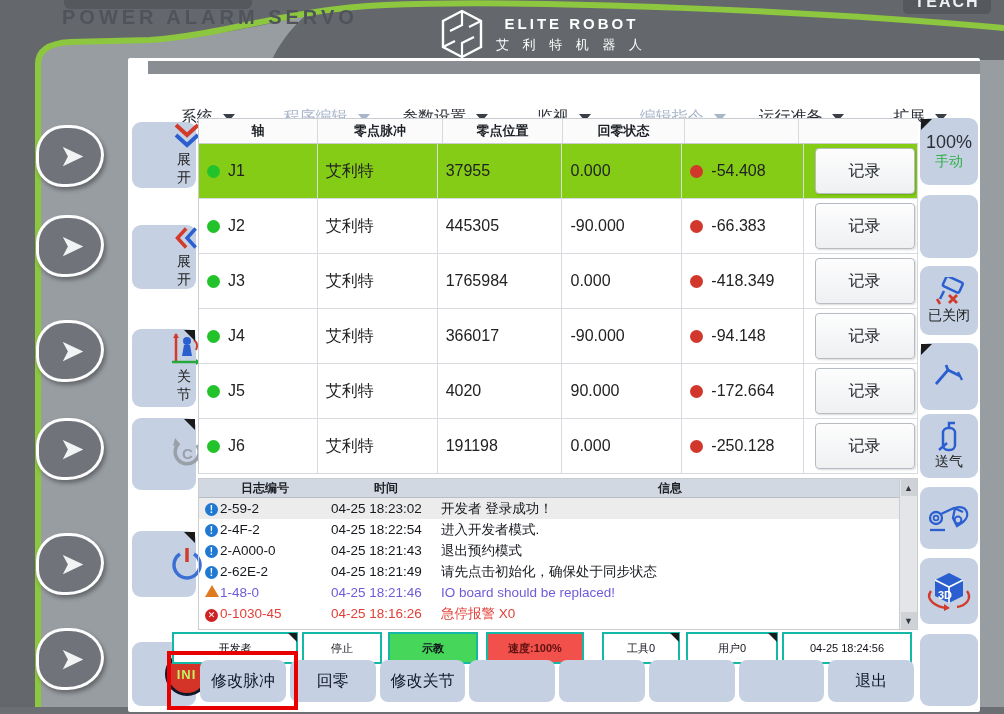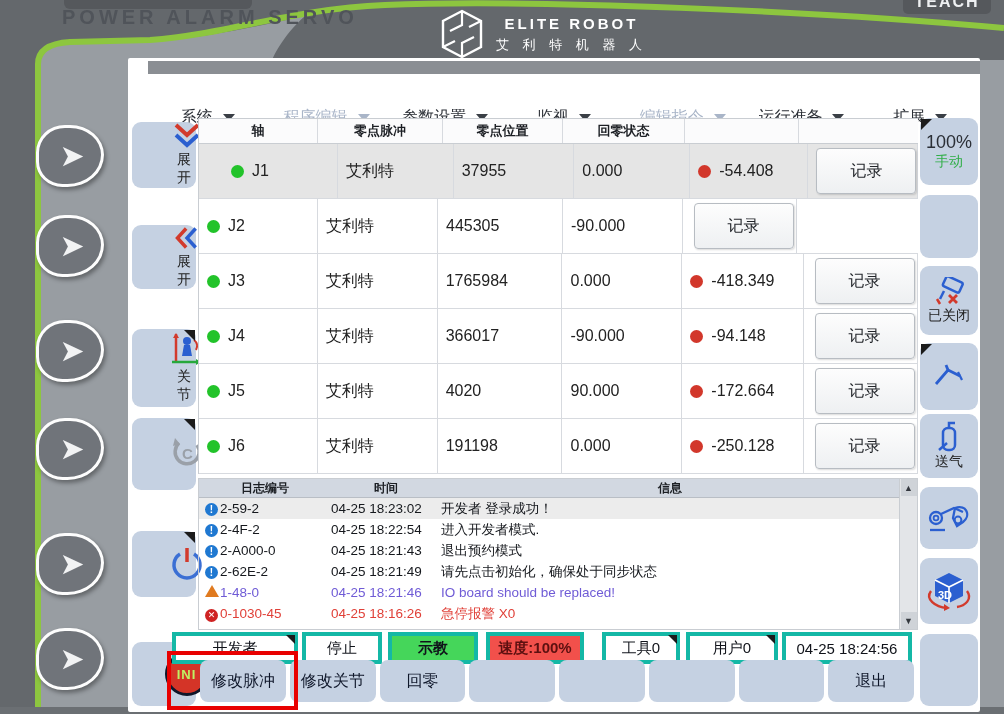--- a/index.html
+++ b/index.html
@@ -39,21 +39,21 @@
   .corner-tl { position:absolute; top:1px; left:1px; width:0; height:0; border-right:11px solid transparent; border-top:11px solid #1b1b1b; }
   .pct { font-size:18px; color:#2b2f36; }
   .manual { color:#2fae46; font-size:14px; }
   .faint-label { color:#b8c0cc; font-size:11px; }
 
   
   .jtable { left:70px; top:60px; width:720px; height:356px; border:1px solid #c9cdd2; border-right:none; }
   .jhead { display:flex; height:25px; background:#fbfbfc; border-bottom:1px solid #c9cdd2; font-size:13px; font-weight:bold; color:#1c1f24; }
   .jhead div { display:flex; align-items:center; justify-content:center; border-right:1px solid #d7dadf; }
   .jrow { display:flex; height:55px; border-bottom:1px solid #d7dadf; font-size:16px; background:#fff; }
-  .jrow.selected { background:#e5e5e5;padding-left:24px; }
+  .jrow.selected { background:#84cc16; }
   .jrow > div { display:flex; align-items:center; border-right:1px solid #d7dadf; padding-left:8px; gap:8px; }
   .c-axis{width:119px;} .c-type{width:120px;} .c-pulse{width:125px;} .c-pos{width:120px;} .c-status{width:122px;} .c-btn{width:114px; justify-content:center; padding-left:0;}
   .jhead .c-axis,.jhead .c-type,.jhead .c-pulse,.jhead .c-pos,.jhead .c-status{ padding-left:0; }
   .dot { width:13px; height:13px; border-radius:50%; display:inline-block; flex:0 0 auto; }
   .dot.green { background:#22c32a; }
   .dot.red { background:#d2372b; }
   .record-btn { width:100px; height:46px; background:linear-gradient(#fdfdfd,#eef0f2); border:1px solid #b7bcc2; border-radius:4px; font-size:16px; color:#23262b; font-family:inherit; box-shadow:1px 1px 2px rgba(0,0,0,.15); }
 
   
   .log { left:70px; top:420px; width:720px; height:152px; border:1px solid #c9cdd2; display:flex; }
@@ -72,21 +72,21 @@
   .lv-warn .lr-icon i { display:inline-block; width:0; height:0; border-left:7px solid transparent; border-right:7px solid transparent; border-bottom:12px solid #e07a1f; }
   .lv-error .lr-icon i { display:inline-block; width:13px; height:13px; background:#cf2323; border-radius:50%; color:#fff; font-style:normal; font-size:9px; line-height:13px; font-weight:bold; }
   .lv-warn { color:#6f5bd6; }
   .lv-warn .lr-id { color:#6f5bd6; }
   .lv-error { color:#e04038; }
   .log-sb { width:18px; background:#e3e5e8; border-left:1px solid #c9cdd2; display:flex; flex-direction:column; justify-content:space-between; align-items:center; }
   .sb-arrow { width:16px; height:17px; background:#cfd3d8; font-size:9px; color:#33373d; display:flex; align-items:center; justify-content:center; }
 
   
   .statusbar { left:0; top:574px; width:852px; height:26px; }
-  .st-box { position:absolute; top:0; height:32px; background:#fff; border:4px solid #14b8a6; display:flex; align-items:center; justify-content:center; font-size:15px; color:#10131a; }
+  .st-box { position:absolute; top:0; height:32px; background:#fff; border:2px solid #14b8a6; display:flex; align-items:center; justify-content:center; font-size:11px; color:#10131a; }
   .st-box .corner { position:absolute; top:-1px; right:-1px; width:0; height:0; border-left:9px solid transparent; border-top:9px solid #1b1b1b; }
   .st-green { background:#45d65a; font-weight:bold; }
   .st-red { background:#f2504b; color:#5c1010; font-weight:bold; }
 
   
   .fnrow { left:72px; top:602px; width:714px; height:42px; display:flex; gap:4px; }
   .fn-btn { flex:1; background:#c5d1e2; border-radius:8px; display:flex; align-items:center; justify-content:center; font-size:16px; color:#0f172a; }
 
   
   .ini-circle { width:44px; height:44px; border-radius:50%; background:#d43427; border:3px solid #0f172a; color:#bef264; font-size:13px; font-weight:bold; display:flex; align-items:center; justify-content:center; letter-spacing:1px; }
@@ -260,20 +260,24 @@
     </div>
 
     <div class="jrow">
       <div class="c-axis">
           <span class="dot green"></span>
           <span>J2</span>
         </div>
       <div class="c-type">艾利特</div>
       <div class="c-pulse">445305</div>
       <div class="c-pos">-90.000</div>
+      <div class="c-status">
+          <span class="dot red"></span>
+          <span>-66.383</span>
+        </div>
       <div class="c-btn">
           <button class="record-btn">记录</button>
         </div>
     </div>
 
     <div class="jrow">
       <div class="c-axis">
           <span class="dot green"></span>
           <span>J3</span>
         </div>
@@ -415,22 +419,22 @@
         <span>用户0</span>
         <span class="corner"></span>
       </div>
     <div class="st-box" style="left:654px;width:130px">
         <span>04-25 18:24:56</span>
       </div>
   </div>
 
   <div class="abs fnrow">
     <div class="fn-btn">修改脉冲</div>
+    <div class="fn-btn">回零</div>
     <div class="fn-btn">修改关节</div>
-    <div class="fn-btn">回零</div>
     <div class="fn-btn"></div>
     <div class="fn-btn"></div>
     <div class="fn-btn"></div>
     <div class="fn-btn"></div>
     <div class="fn-btn">退出</div>
   </div>
 
   <div class="r-btn" style="top:60px;height:67px">
     <span class="corner-tl"></span>
     <span class="pct">100%</span>

